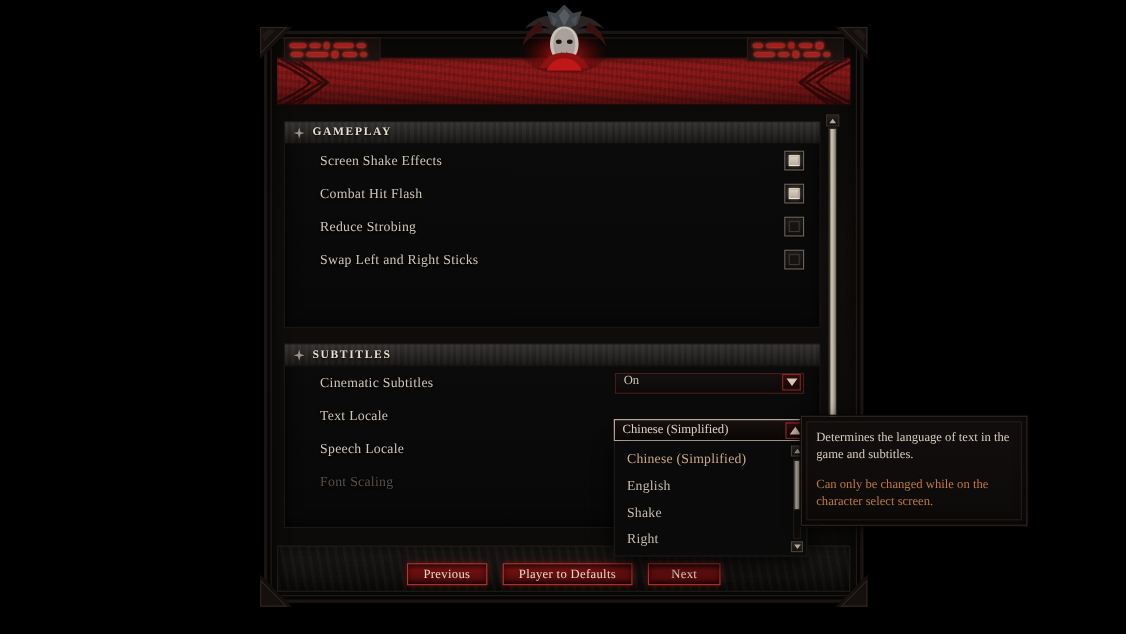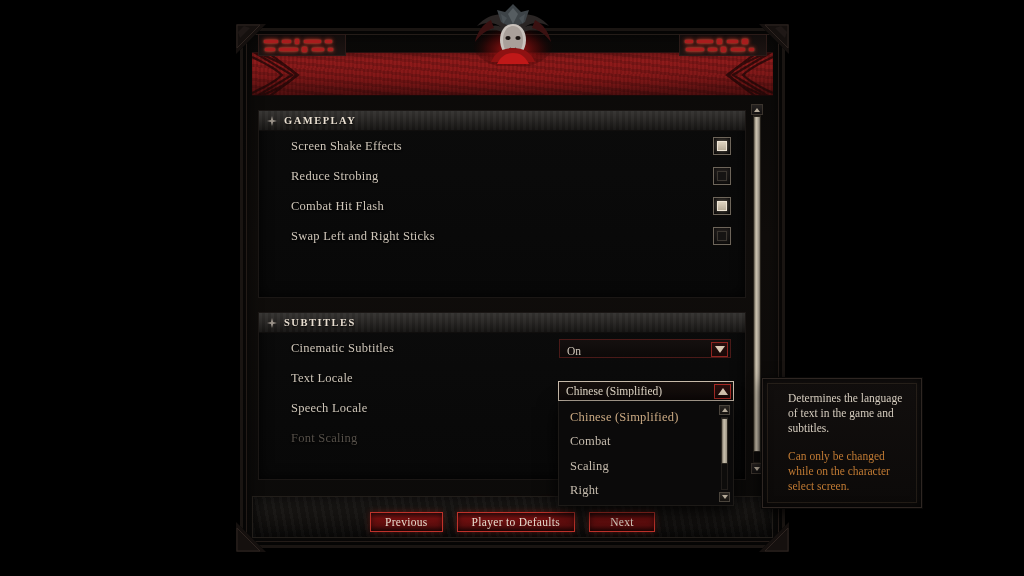--- a/index.html
+++ b/index.html
@@ -244,21 +244,21 @@
 
   
   .combo {
     position: relative;
     width: 172px;
     height: 19px;
     flex: none;
     background: linear-gradient(180deg, #15100f 0%, #0c0908 100%);
     border: 1px solid #4a1a18;
     display: flex;
-    align-items: flex-end;
+    align-items: flex-start;
   }
   .combo-value {
     color: #cfc6b9;
     font-size: 11.5px;
     padding-left: 7px;
     flex: 1;
     white-space: nowrap;
     overflow: hidden;
   }
   .combo-arrow {
@@ -389,24 +389,24 @@
     background: linear-gradient(180deg, #262220 0%, #121010 100%);
     border: 1px solid #3b342d;
     display: flex; align-items: center; justify-content: center;
   }
   .ms-arrow.up { top: 0; }
   .ms-arrow.down { bottom: 0; }
 
   
   #tooltip {
     position: absolute;
-    left: 762px;
+    left: 728px;
     top: 378px;
-    width: 160px;
-    padding: 12px 13px 13px 25px;
+    width: 206px;
+    padding: 12px 13px 13px 13px;
     background: linear-gradient(180deg, #120f0e 0%, #0c0a09 100%);
     border: 1px solid #2e2622;
     box-shadow: 0 0 0 1px #080706, 0 4px 14px rgba(0,0,0,.85), inset 0 0 10px rgba(0,0,0,.7);
     z-index: 45;
   }
   #tooltip::before {
     content:"";
     position:absolute;
     left:4px; top:4px; right:4px; bottom:4px;
     border:1px solid rgba(120,95,75,.22);
@@ -601,26 +601,26 @@
             <path d="M5 0 L6.1 3.9 L10 5 L6.1 6.1 L5 10 L3.9 6.1 L0 5 L3.9 3.9 Z" fill="#9b938a"></path>
           </svg>
           <span class="section-title">GAMEPLAY</span>
         </div>
 
         <div class="opt-row">
           <span class="opt-label">Screen Shake Effects</span>
           <span class="chk on"></span>
         </div>
         <div class="opt-row">
+          <span class="opt-label">Combat Hit Flash</span>
+          <span class="chk on"></span>
+        </div>
+        <div class="opt-row">
           <span class="opt-label">Reduce Strobing</span>
           <span class="chk"></span>
-        </div>
-        <div class="opt-row">
-          <span class="opt-label">Combat Hit Flash</span>
-          <span class="chk on"></span>
         </div>
         <div class="opt-row">
           <span class="opt-label">Swap Left and Right Sticks</span>
           <span class="chk"></span>
         </div>
       </div>
 
       <div class="section" id="section-subtitles">
         <div class="section-header">
           <svg class="hdr-diamond" viewBox="0 0 10 10">
@@ -683,22 +683,22 @@
 
   <div id="dropdown">
     <div id="dd-selected">
       <span class="combo-value">Chinese (Simplified)</span>
       <span class="combo-arrow">
           <i class="tri-up"></i>
         </span>
     </div>
     <div id="dd-list">
       <div class="dd-item sel">Chinese (Simplified)</div>
-      <div class="dd-item">Combat</div>
-      <div class="dd-item">Scaling</div>
+      <div class="dd-item">English</div>
+      <div class="dd-item">Shake</div>
       <div class="dd-item">Right</div>
 
       <div id="dd-scroll">
         <div class="dd-arrow-btn up">
             <i class="mini-up"></i>
           </div>
         <div id="dd-track"></div>
         <div id="dd-thumb"></div>
         <div class="dd-arrow-btn down">
             <i class="mini-down"></i>

